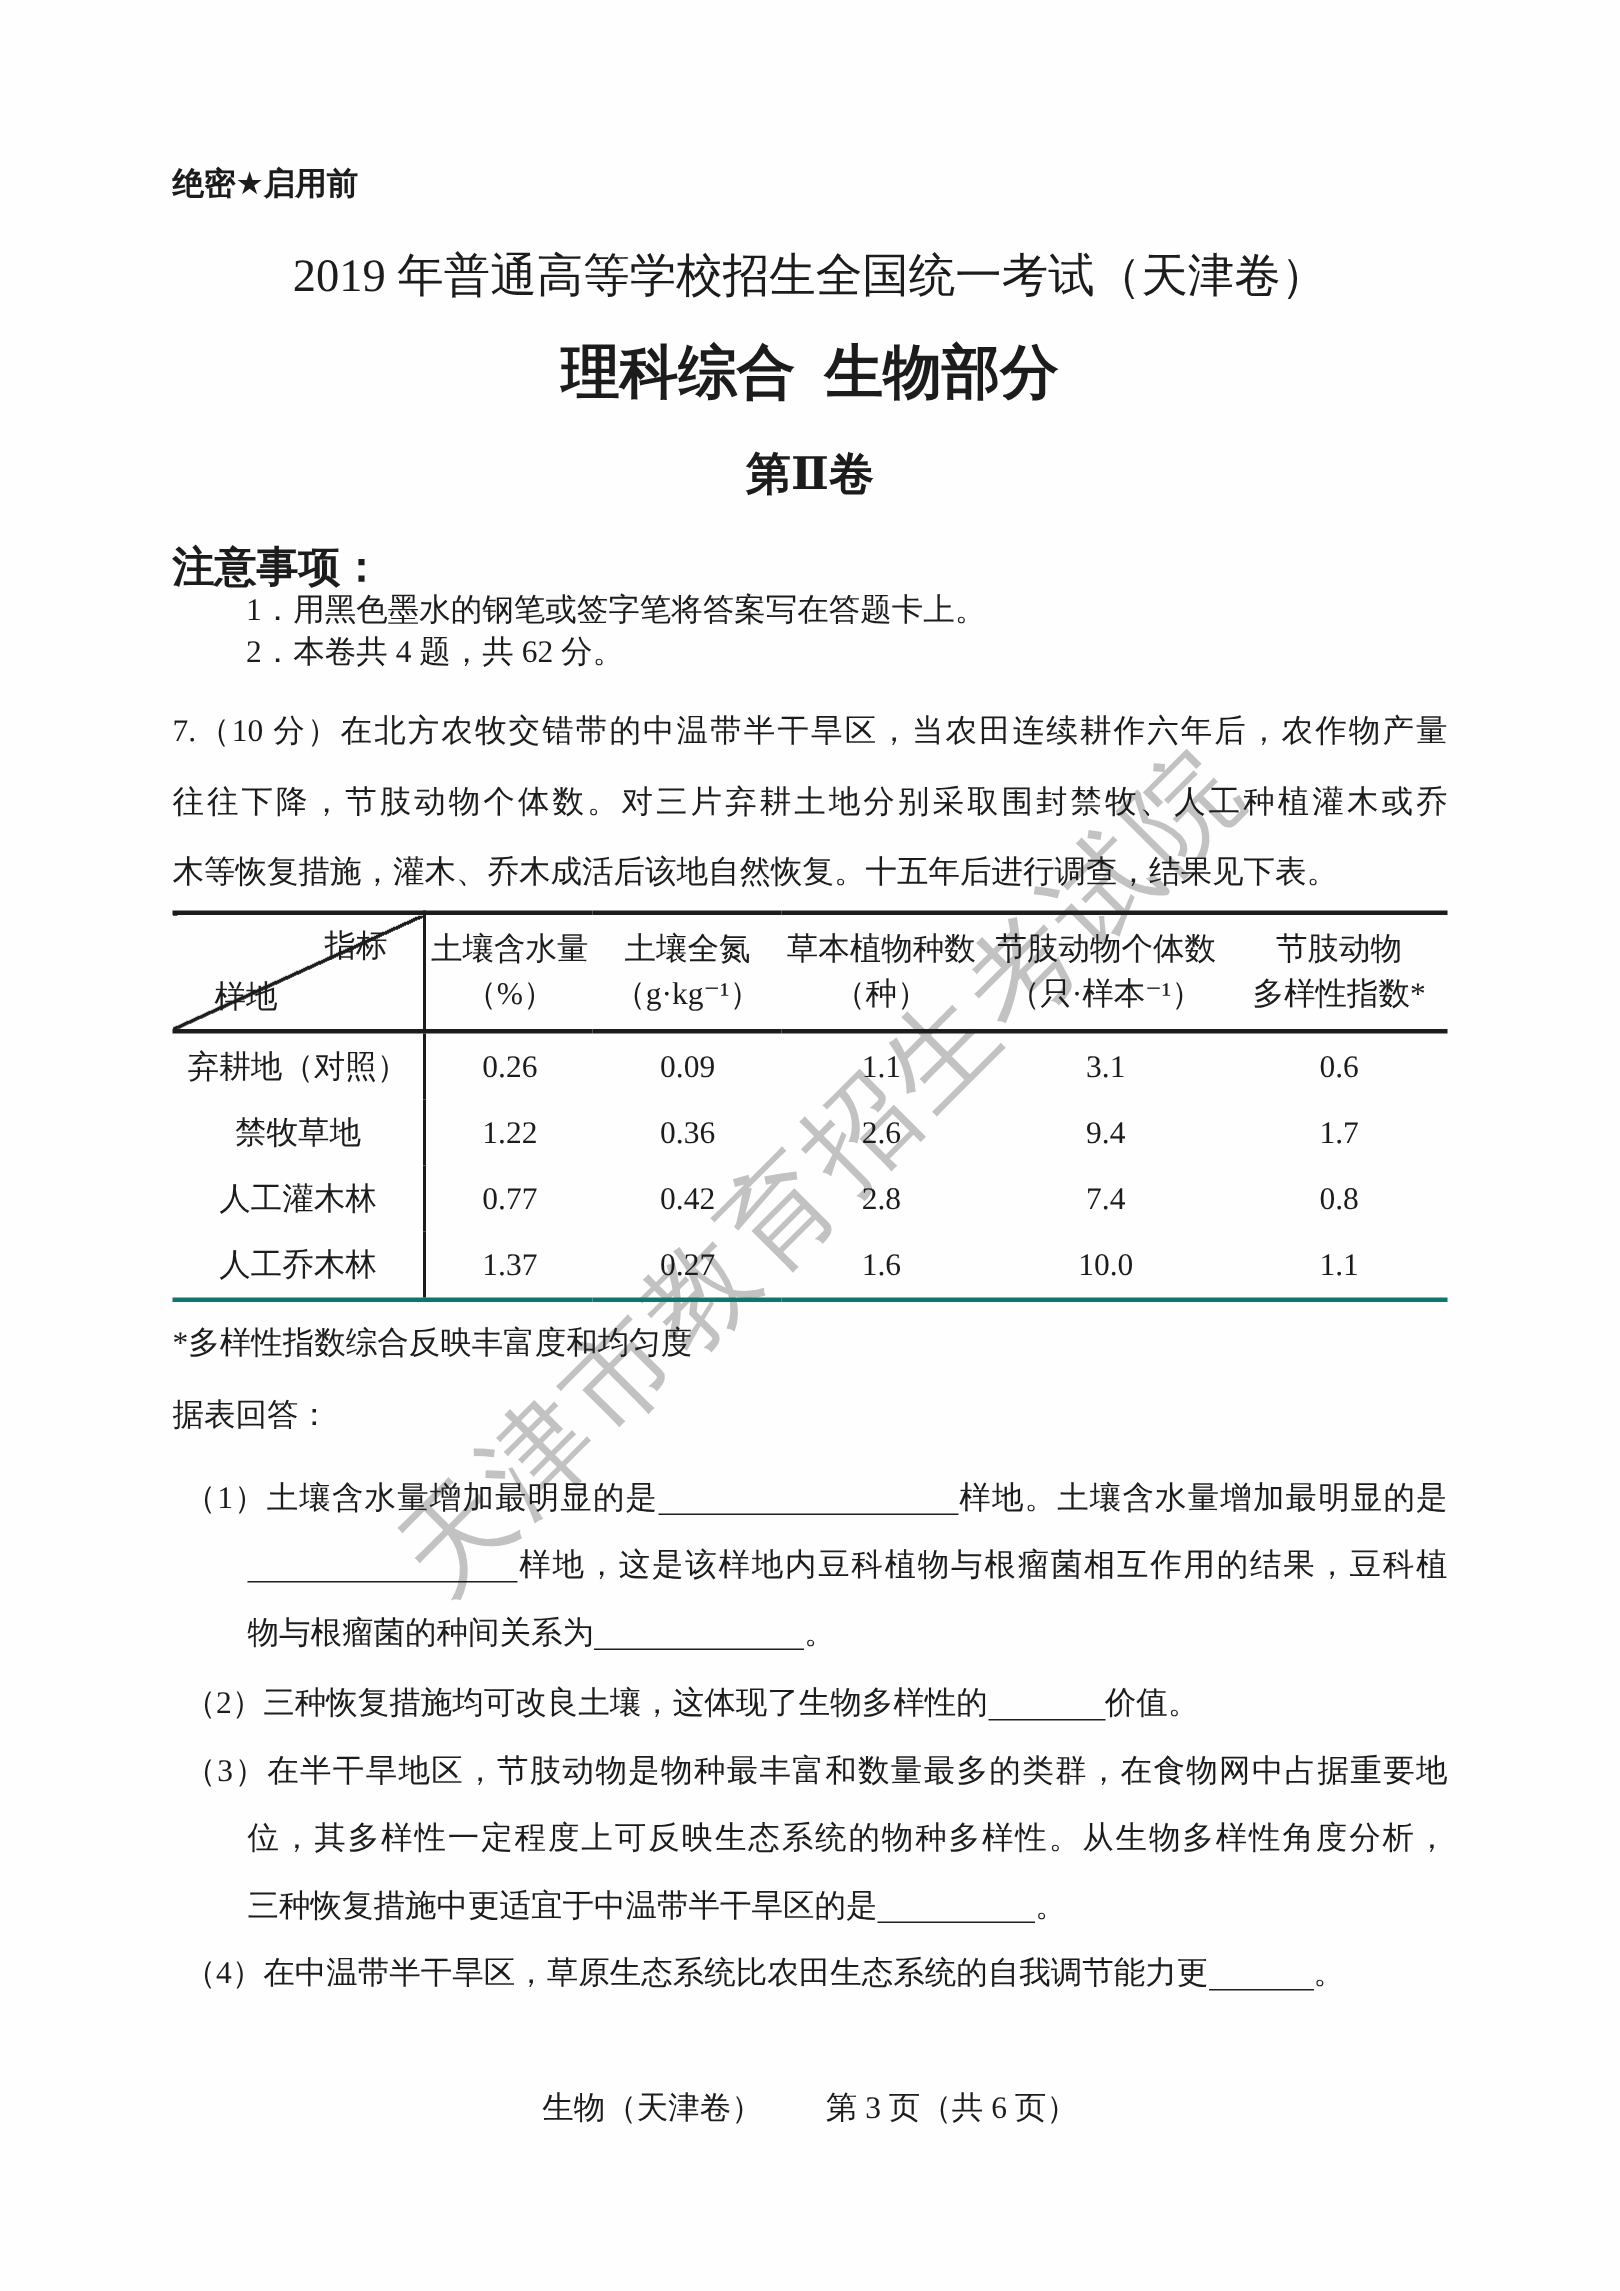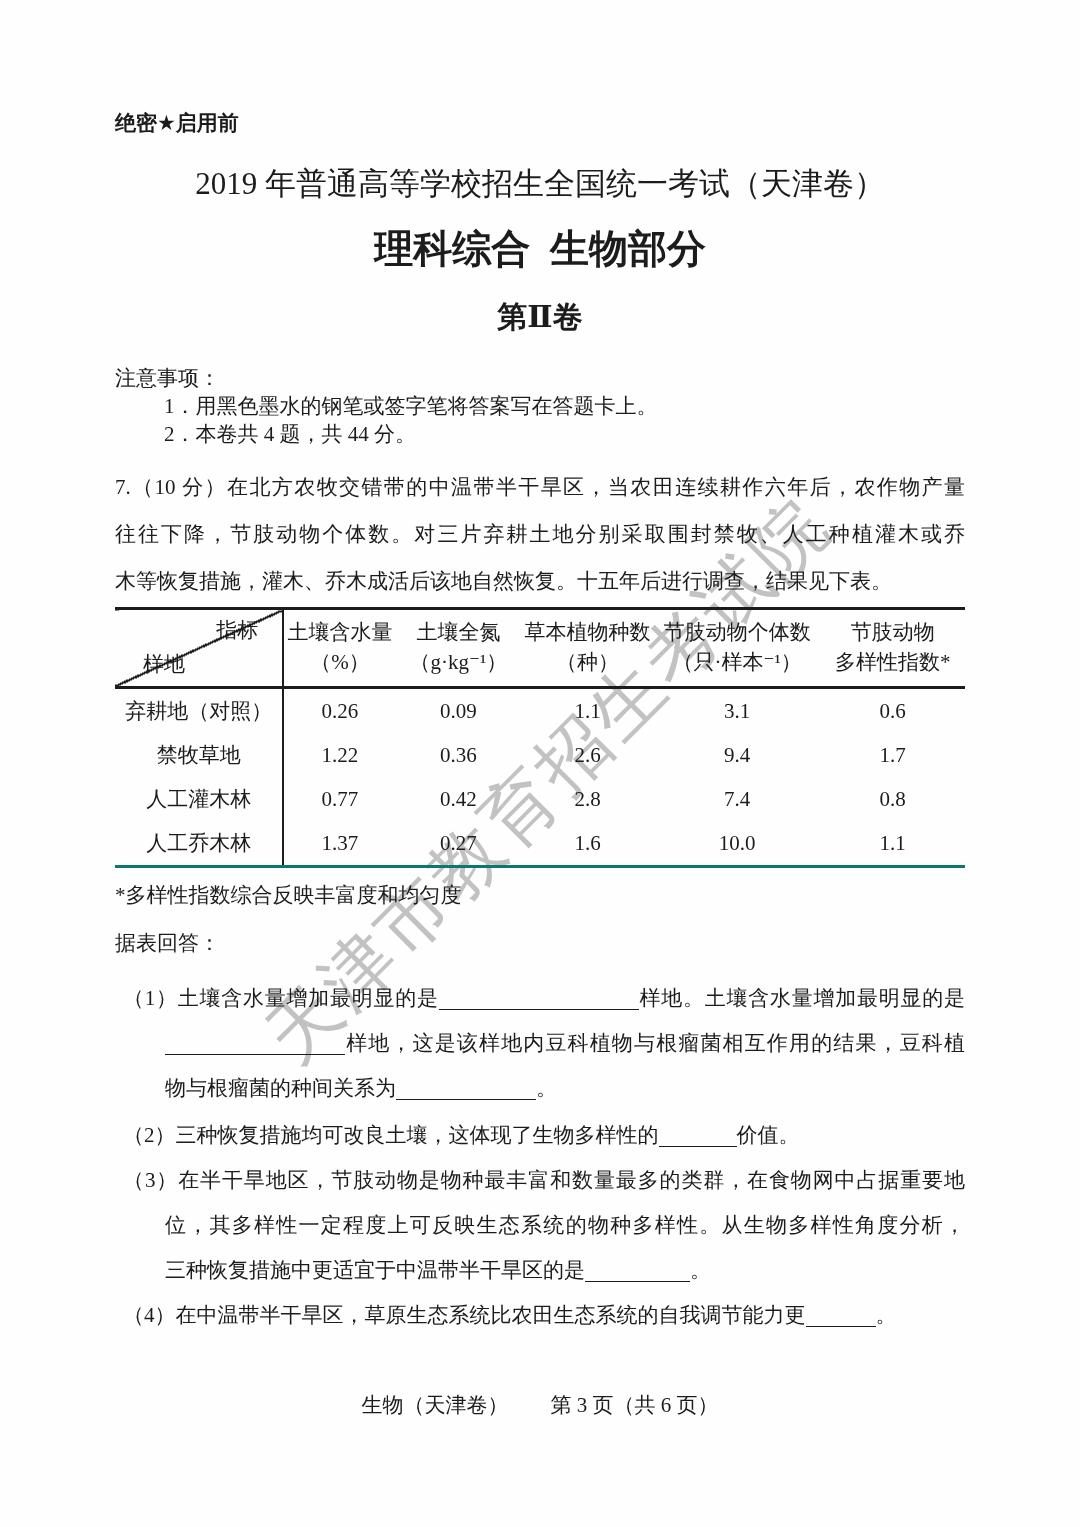--- a/index.html
+++ b/index.html
@@ -20,21 +20,21 @@
   .secrecy{
     margin-top:110px; font-size:21px; line-height:26px; font-weight:700;
     font-family:"Liberation Sans","DejaVu Sans",sans-serif;
   }
   .exam-title{margin-top:30px; text-align:center; font-size:31px; line-height:36px; font-weight:400;}
   .subject-title{margin-top:24px; text-align:center; font-size:39px; line-height:46px;}
   .subject-course{font-weight:700;}
   .subject-section{font-weight:900; font-family:"Liberation Sans","DejaVu Sans",sans-serif; margin-left:10px;}
   .volume-title{margin-top:28px; text-align:center; font-size:30px; line-height:34px; font-weight:700;}
   .notice-heading{
-    margin-top:30px; font-size:21px; line-height:28px; font-weight:400;
+    margin-top:30px; font-size:28px; line-height:28px; font-weight:700;
     font-family:"Liberation Sans","DejaVu Sans",sans-serif;
   }
   .notice-item{padding-left:49px; font-size:21px; line-height:28px;}
   .q7-intro{margin-top:16px; font-size:21px;}
   .para-line{line-height:47px;}
   .fill{text-align:justify; text-align-last:justify;}
   .data-table{
     width:100%; border-collapse:collapse; margin-top:2px;
     border-top:3px solid #1c1c1c; border-bottom:3px solid #0f766e;
     font-size:21px;
@@ -83,21 +83,21 @@
 
     <div class="subject-title">
       <span class="subject-course">理科综合</span>
       <span class="subject-section">生物部分</span>
     </div>
 
     <div class="volume-title">第Ⅱ卷</div>
 
     <div class="notice-heading">注意事项：</div>
     <div class="notice-item">1．用黑色墨水的钢笔或签字笔将答案写在答题卡上。</div>
-    <div class="notice-item">2．本卷共 4 题，共 44 分。</div>
+    <div class="notice-item">2．本卷共 4 题，共 62 分。</div>
 
     <div class="q7-intro">
       <div class="para-line fill">7.（10 分）在北方农牧交错带的中温带半干旱区，当农田连续耕作六年后，农作物产量</div>
       <div class="para-line fill">往往下降，节肢动物个体数。对三片弃耕土地分别采取围封禁牧、人工种植灌木或乔</div>
       <div class="para-line">木等恢复措施，灌木、乔木成活后该地自然恢复。十五年后进行调查，结果见下表。</div>
     </div>
 
     <table class="data-table">
       <colgroup>
         <col style="width:19.8%">

